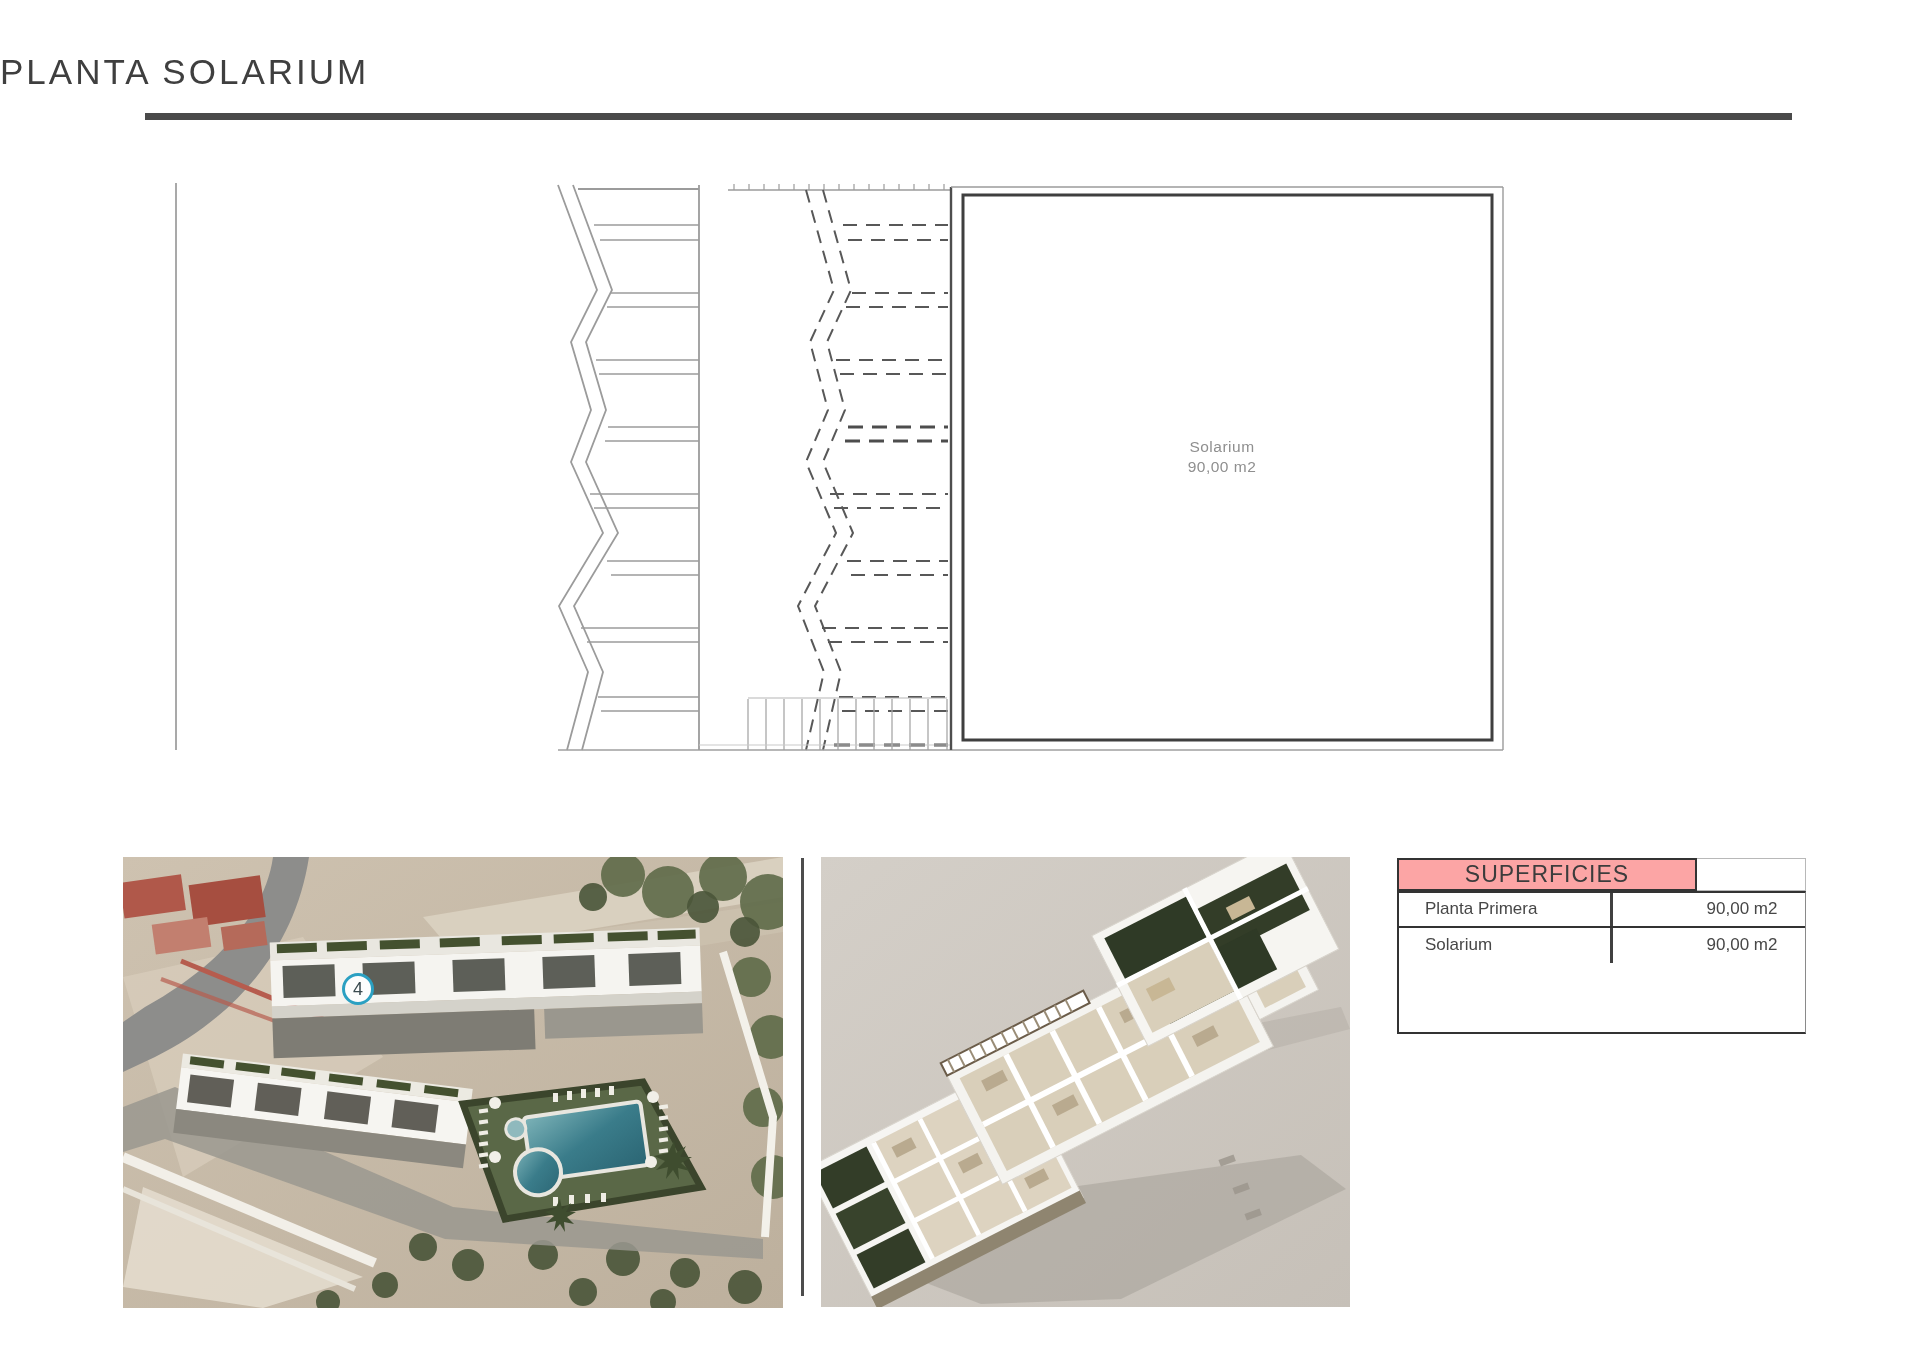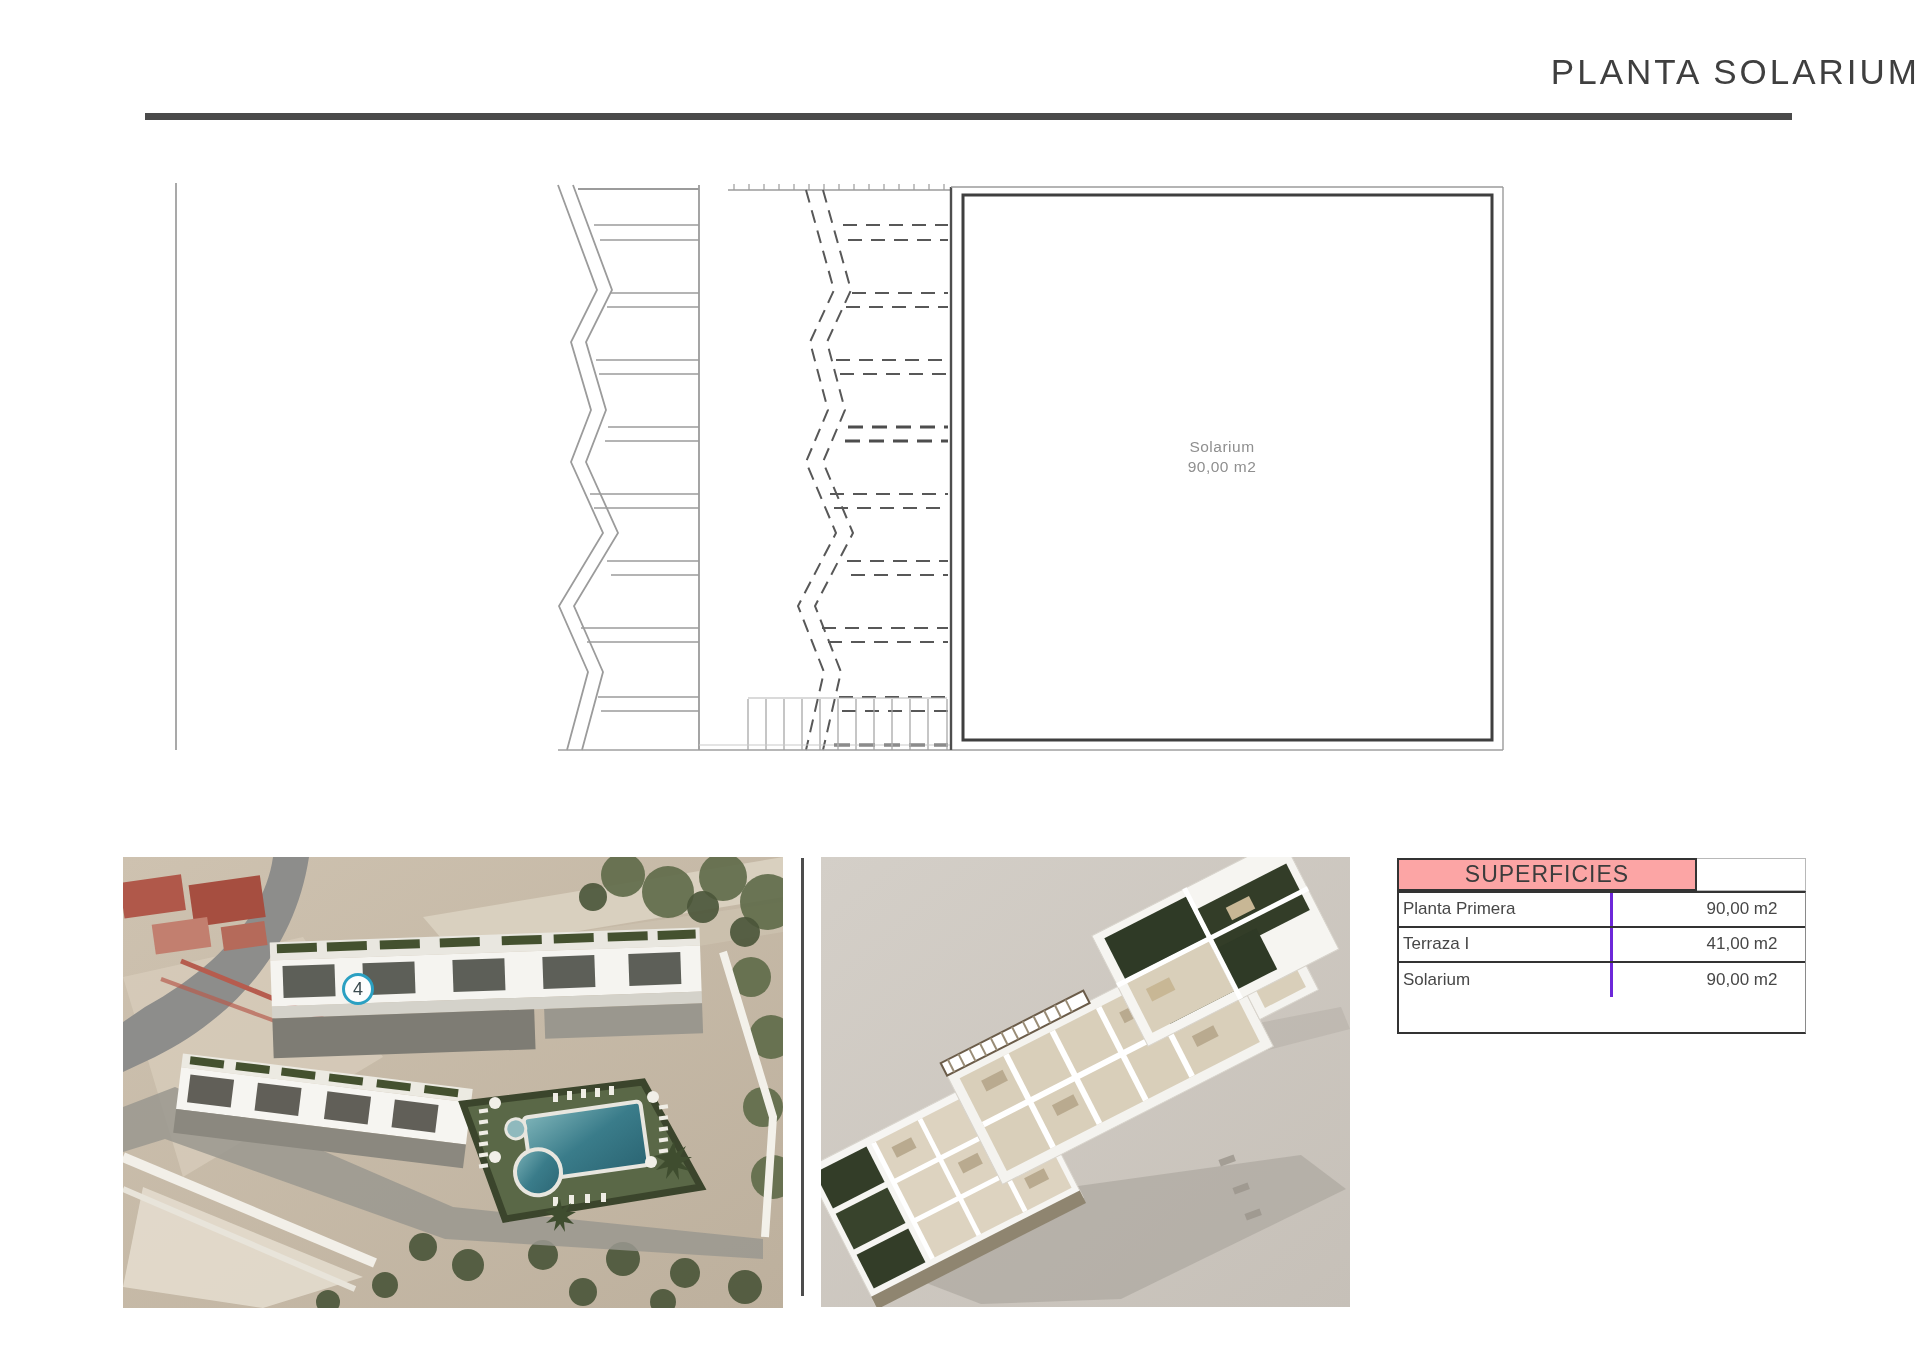--- a/index.html
+++ b/index.html
@@ -3,21 +3,21 @@
 <meta charset="utf-8">
 <style>
   html,body{margin:0;padding:0;background:#ffffff;}
   .page{
     position:relative;width:1920px;height:1357px;background:#ffffff;overflow:hidden;
     font-family:"Liberation Sans",sans-serif;
   }
   .abs{position:absolute;}
   
   .title{
-    left:15px;right:0;top:52px;text-align:right;
+    left:0;right:0;top:52px;text-align:left;
     font-size:35px;letter-spacing:3px;color:#3f3f3f;font-weight:400;
   }
   .rule{left:145px;top:113px;width:1647px;height:7px;background:#4a4a4a;}
   
   .plan{left:0;top:0;width:1920px;height:790px;}
   
   .aerial{left:123px;top:857px;width:660px;height:451px;overflow:hidden;}
   .iso{left:821px;top:857px;width:529px;height:450px;overflow:hidden;}
   .divider{left:801px;top:858px;width:3px;height:438px;background:#4d4d4d;}
   
@@ -43,21 +43,21 @@
     left:1397px;top:891px;width:409px;height:143px;box-sizing:border-box;
     border:2px solid #333333;border-right:1px solid #8a8a8a;
     display:grid;grid-template-rows:1fr 1fr 1fr 1fr;background:#ffffff;
   }
   .tbl-row{
     display:grid;grid-template-columns:214px 1fr;
     border-bottom:2px solid #333333;
   }
   .tbl-row:last-child{border-bottom:none;}
   .tbl-cell{display:flex;align-items:center;font-size:17px;color:#474747;}
-  .tbl-cell.lbl{padding-left:4px;border-right:3px solid #6d28d9;}
+  .tbl-cell.lbl{padding-left:26px;border-right:3px solid #404040;}
   .tbl-cell.val{justify-content:center;padding-left:66px;}
 </style>
 </head>
 <body>
 
 <div class="page">
 
   <div class="abs title">PLANTA SOLARIUM</div>
   <div class="abs rule"></div>
 
@@ -410,22 +410,18 @@
 
   <div class="abs tbl-header">SUPERFICIES</div>
   <div class="abs tbl-header-ext"></div>
 
   <div class="abs tbl-body">
     <div class="tbl-row">
       <div class="tbl-cell lbl">Planta Primera</div>
       <div class="tbl-cell val">90,00 m2</div>
     </div>
     <div class="tbl-row">
-      <div class="tbl-cell lbl">Terraza I</div>
-      <div class="tbl-cell val">41,00 m2</div>
-    </div>
-    <div class="tbl-row">
       <div class="tbl-cell lbl">Solarium</div>
       <div class="tbl-cell val">90,00 m2</div>
     </div>
   </div>
 
 </div>
 
 </body></html>

